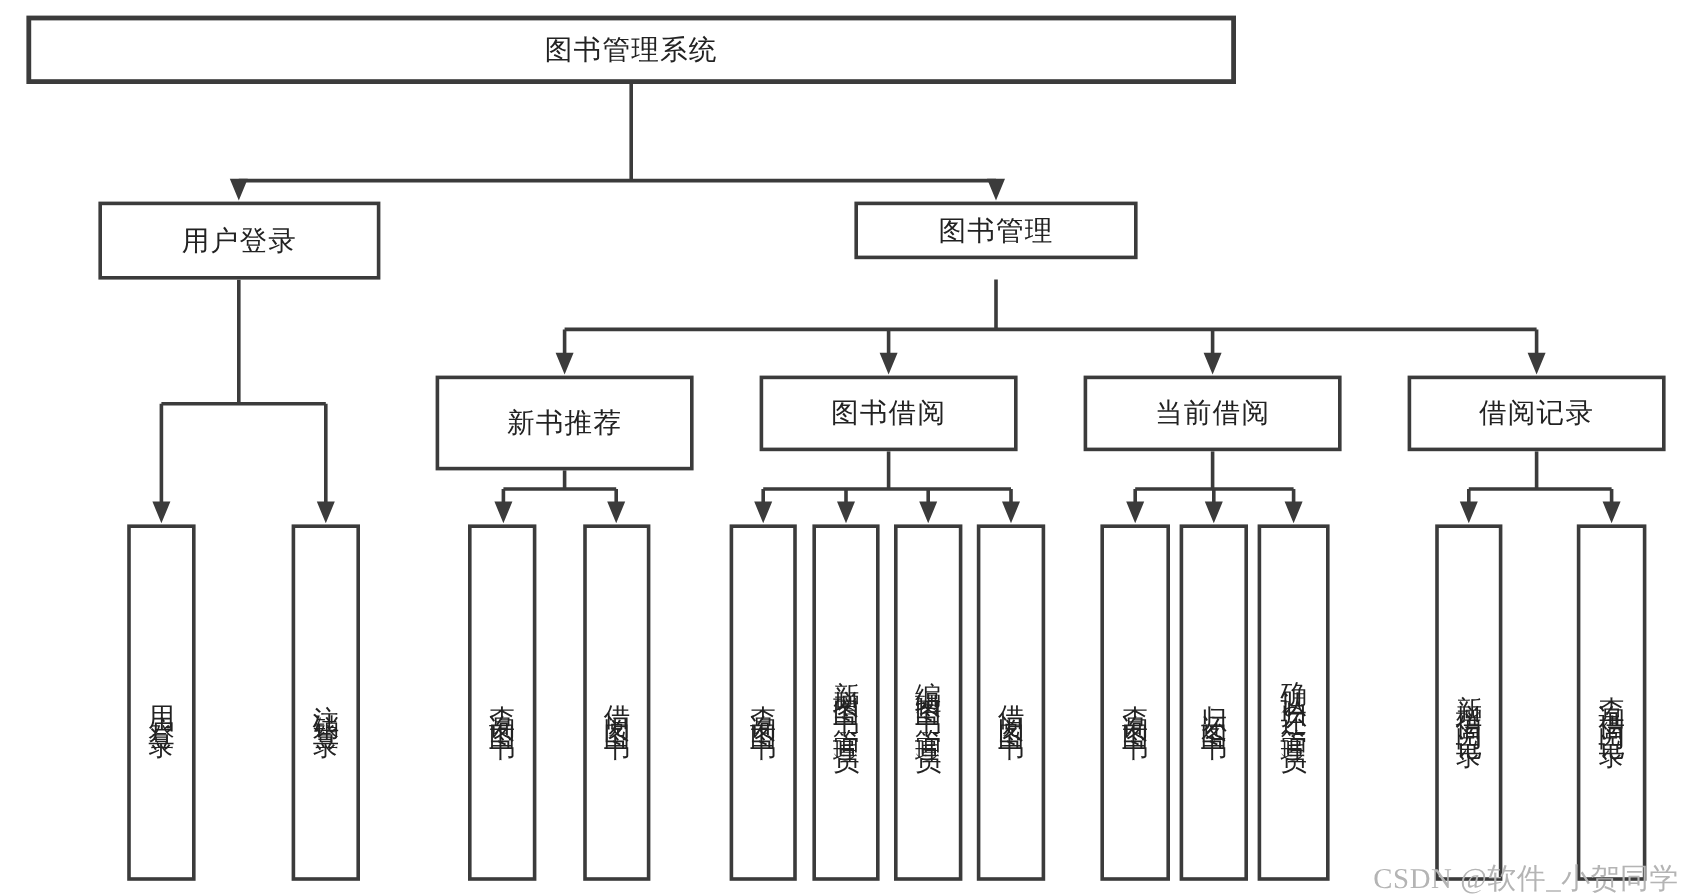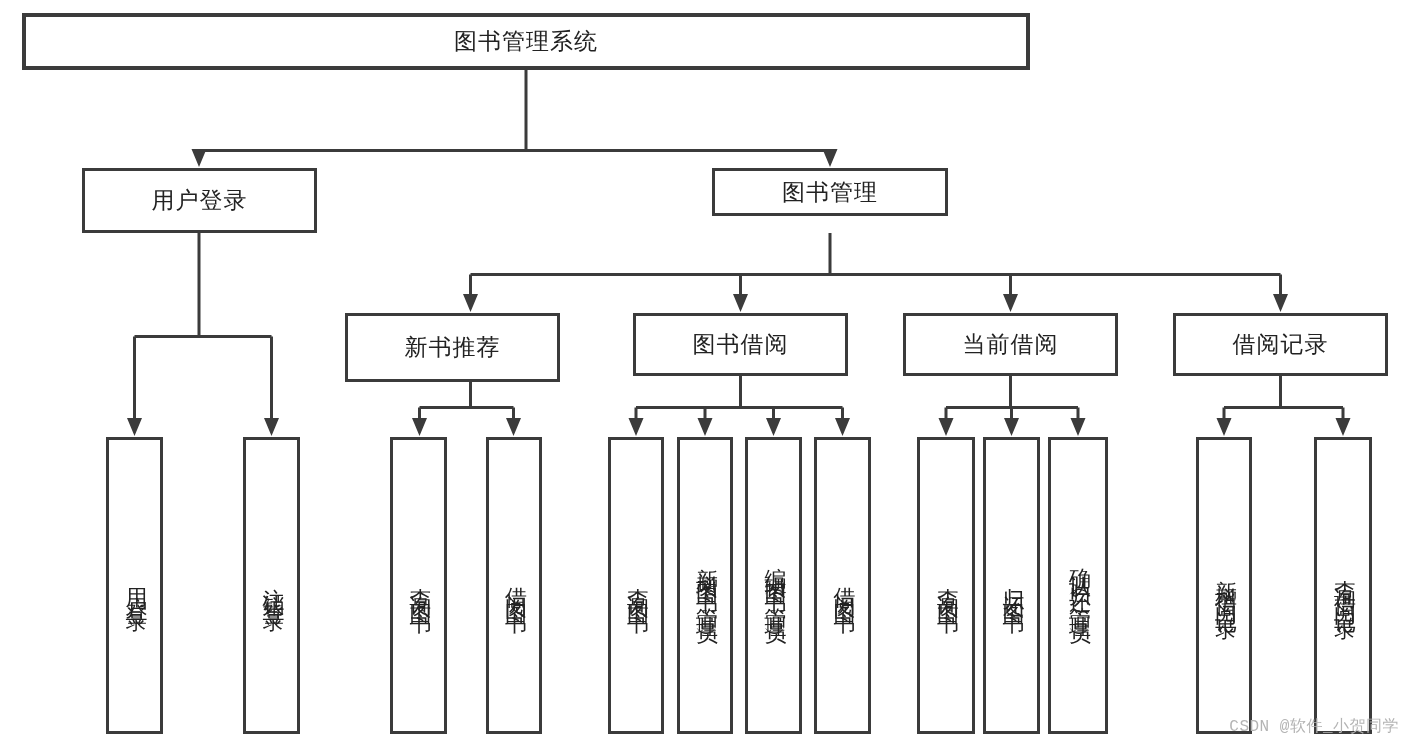--- a/index.html
+++ b/index.html
@@ -1,33 +1,33 @@
 <!DOCTYPE html>
 <html><head>
 <meta charset="utf-8">
 <style>
   html,body{margin:0;padding:0;background:#ffffff;}
   .canvas{
     position:relative;width:1405px;height:747px;background:#ffffff;
-    font-family:Liberation Mono, monospace;color:#222222;
+    font-family:Liberation Serif, serif;color:#222222;
     overflow:hidden;
   }
   .connectors{position:absolute;left:0;top:0;width:1405px;height:747px;}
   .node{
     position:absolute;box-sizing:border-box;background:#ffffff;
     border:3px solid #3b3b3b;display:flex;align-items:center;justify-content:center;
   }
   .root{border-width:4px;}
   .hnode span{font-size:23px;letter-spacing:1px;white-space:nowrap;}
   .vnode .vtext{
     writing-mode:vertical-rl;text-orientation:mixed;
     font-size:22px;letter-spacing:8px;line-height:1.1;white-space:nowrap;
   }
   .watermark{
-    position:absolute;top:716px;right:6px;font-size:16px;letter-spacing:0.5px;
+    position:absolute;top:716px;right:6px;font-size:24px;letter-spacing:0.5px;
     color:#b4b4b4;white-space:nowrap;
   }
 </style>
 </head>
 <body>
 
 <div class="canvas">
 
   <svg class="connectors" width="1405" height="747" viewBox="0 0 1405 747" xmlns="http://www.w3.org/2000/svg">
     <g fill="none" stroke="#3b3b3b" stroke-width="3">
@@ -65,21 +65,21 @@
     <span>图书管理系统</span>
   </div>
 
   <div class="node hnode" style="left:82px;top:168px;width:235px;height:65px">
     <span>用户登录</span>
   </div>
   <div class="node hnode" style="left:712px;top:168px;width:236px;height:48px">
     <span>图书管理</span>
   </div>
 
-  <div class="node hnode" style="left:345px;top:313px;width:215px;height:69px">
+  <div class="node hnode" style="left:363px;top:313px;width:215px;height:79px">
     <span>新书推荐</span>
   </div>
   <div class="node hnode" style="left:633px;top:313px;width:215px;height:63px">
     <span>图书借阅</span>
   </div>
   <div class="node hnode" style="left:903px;top:313px;width:215px;height:63px">
     <span>当前借阅</span>
   </div>
   <div class="node hnode" style="left:1173px;top:313px;width:215px;height:63px">
     <span>借阅记录</span>

